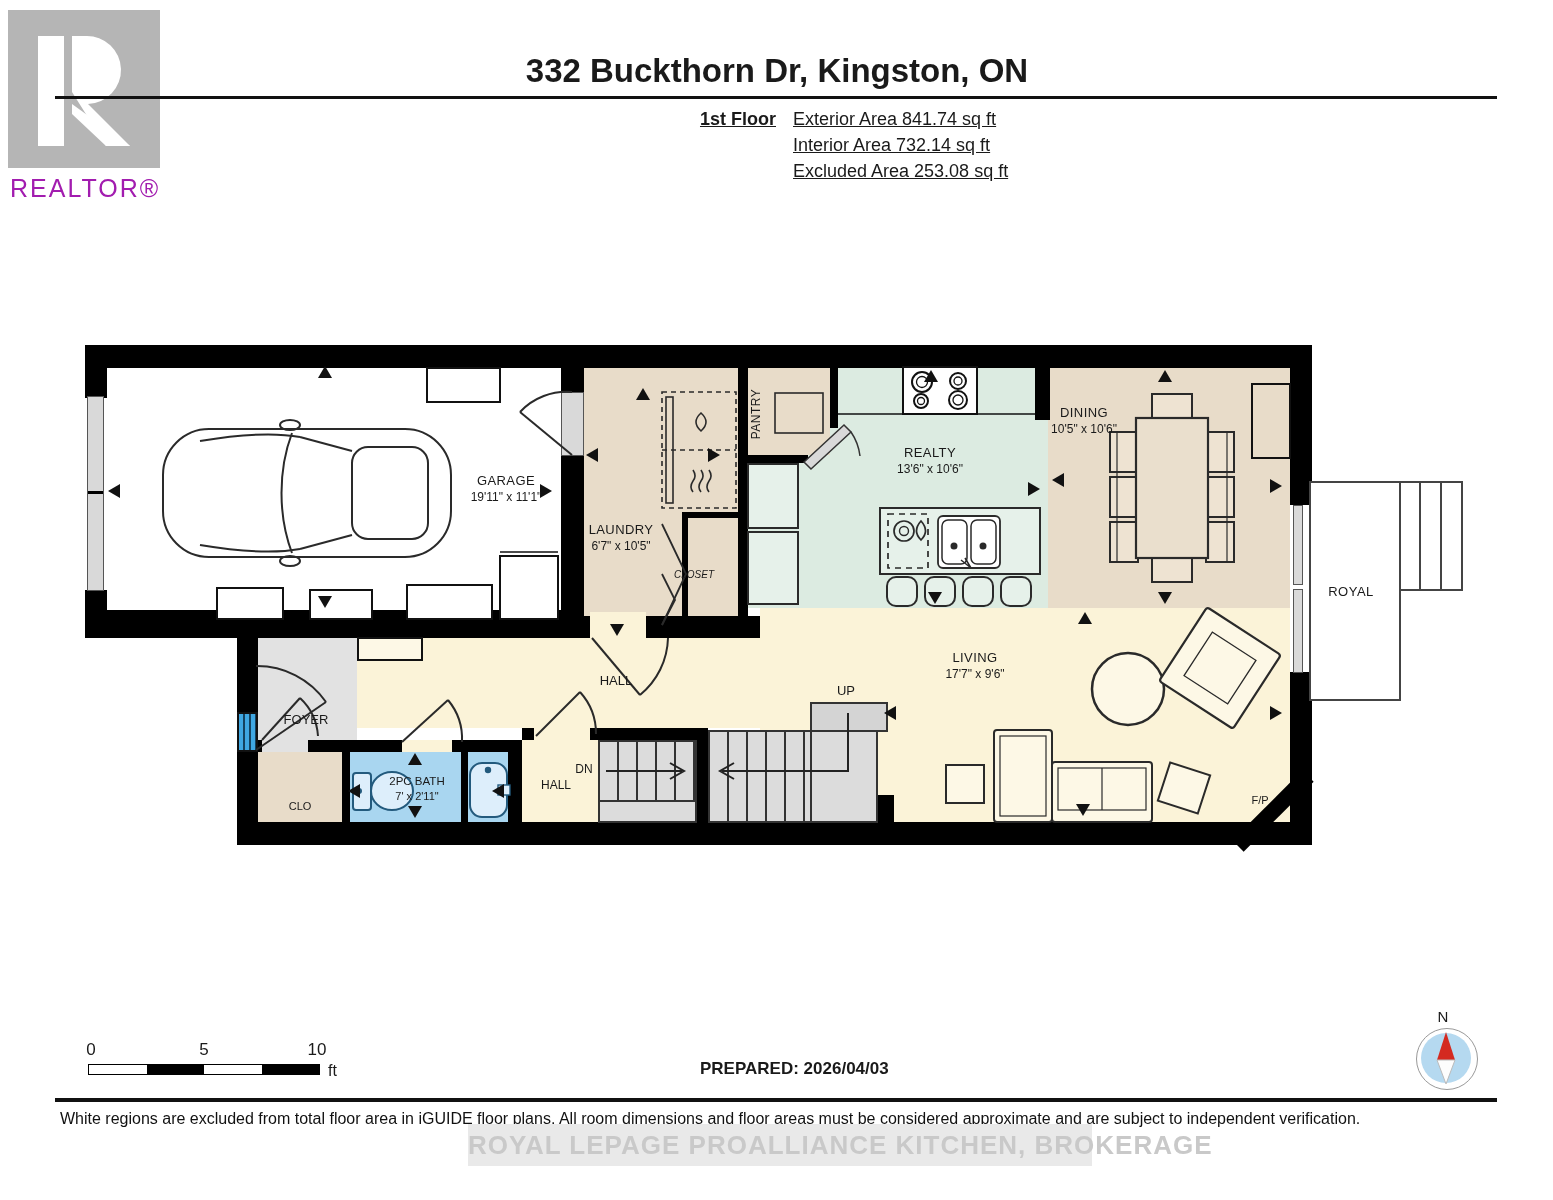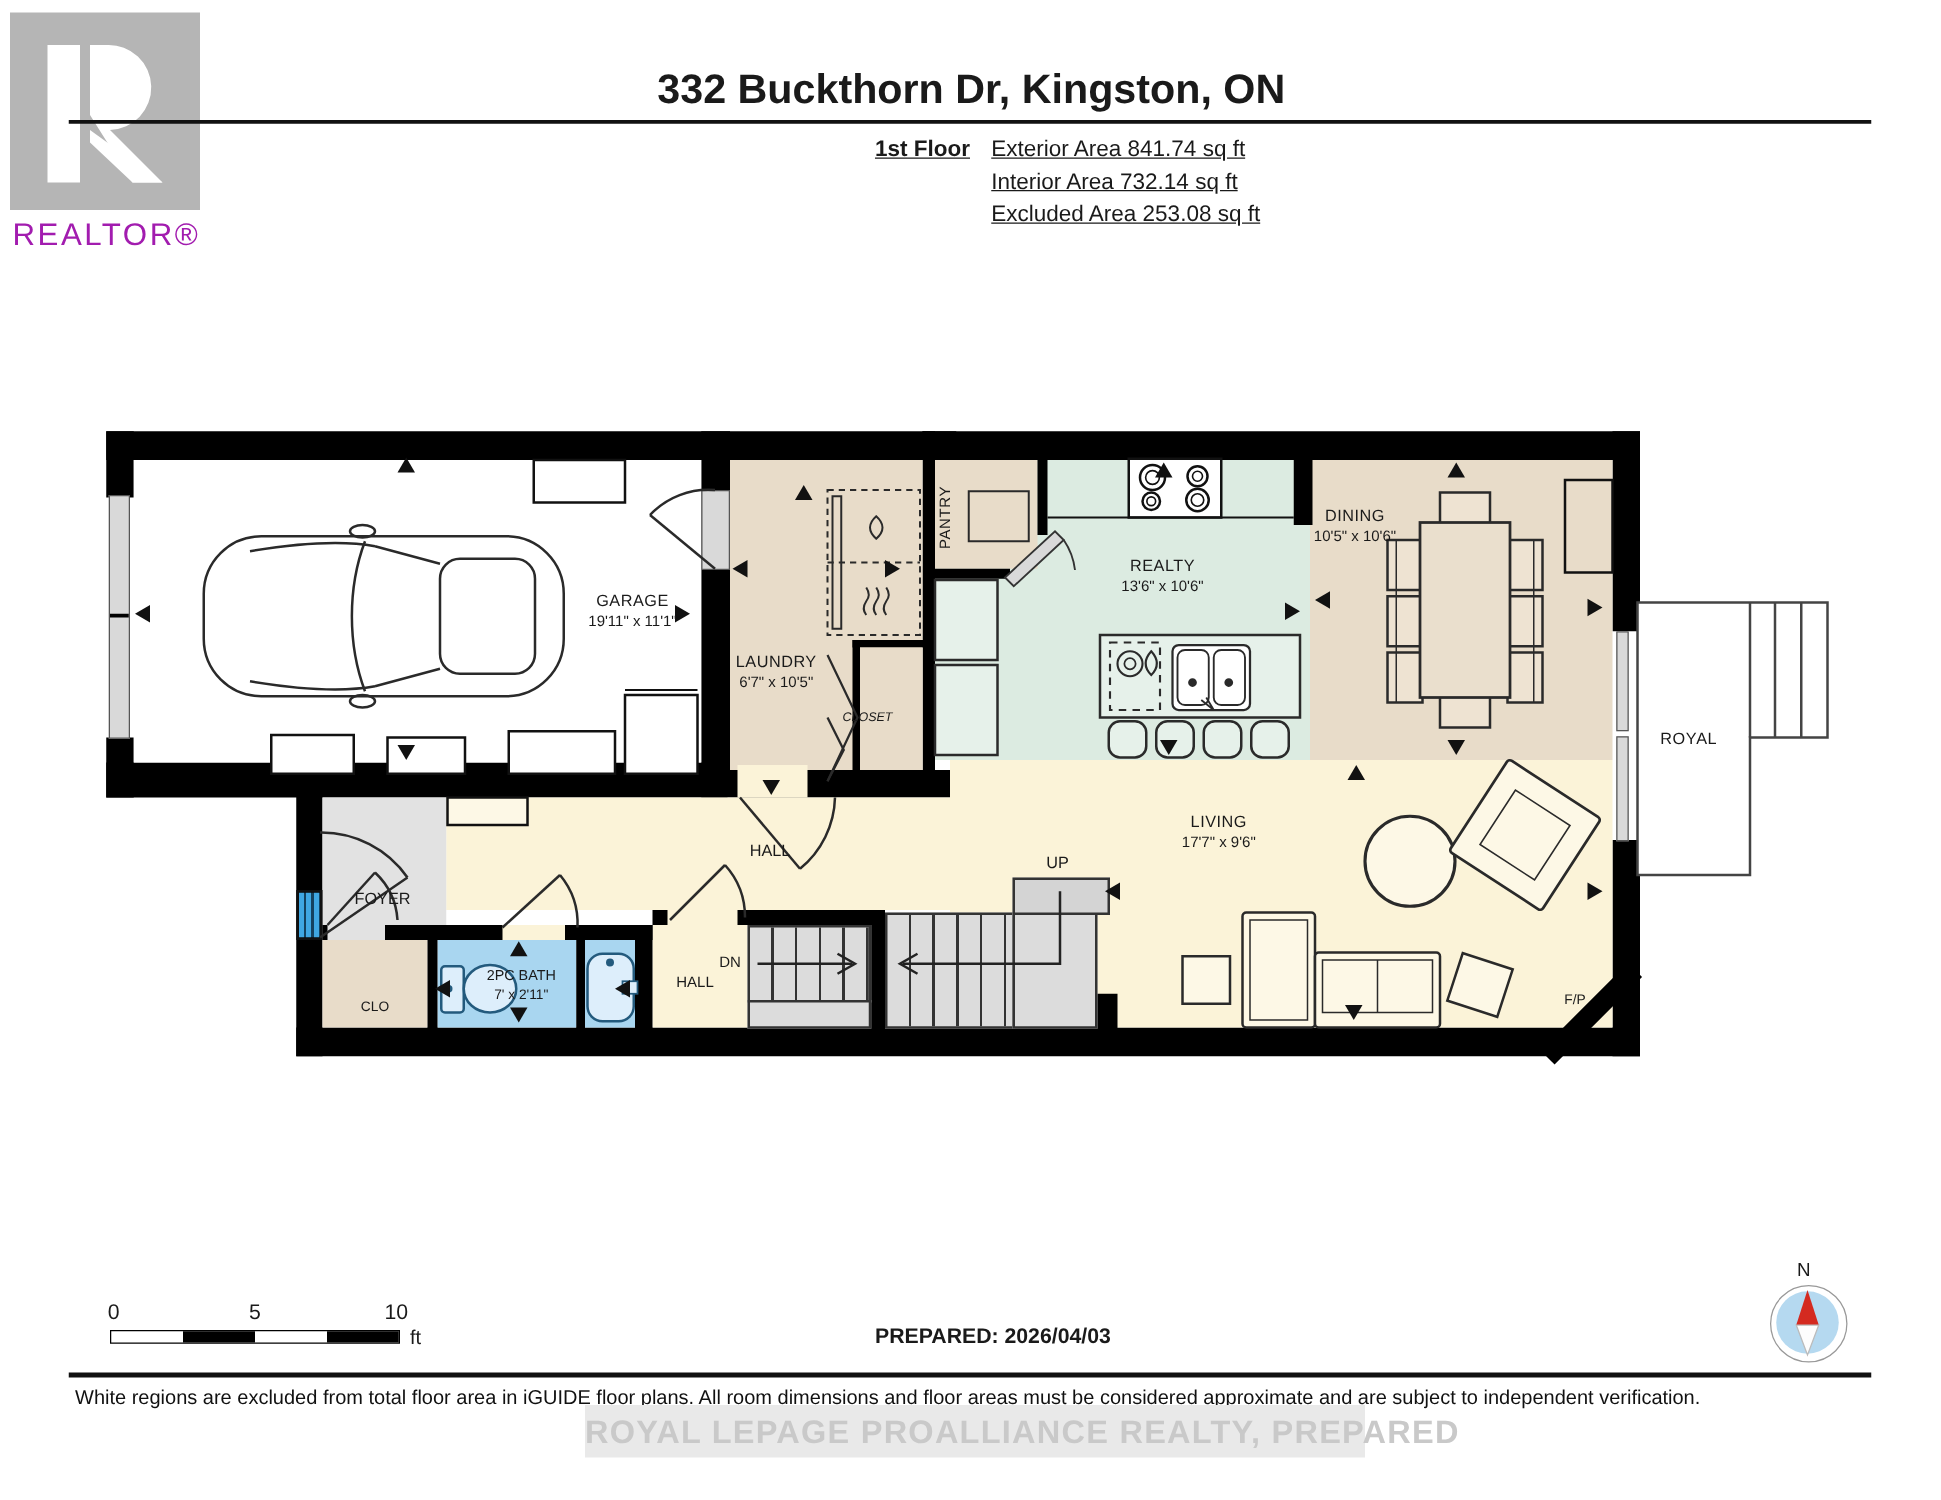--- a/index.html
+++ b/index.html
@@ -349,15 +349,15 @@
   <div id="compass-ring"></div>
   <div id="compass-inner"></div>
   <svg class="abs" width="40" height="56" style="left:1426px;top:1030px;">
     <polygon points="20,2 11,30 29,30" fill="#d42a20"></polygon>
     <polygon points="11,30 29,30 20,54" fill="#fdfdfd" stroke="#bbb" stroke-width="1"></polygon>
   </svg>
   <div id="compass-n">N</div>
 
   <div class="hline" style="left:55px;top:1098px;width:1442px;height:4px;"></div>
   <div id="disclaimer">White regions are excluded from total floor area in iGUIDE floor plans. All room dimensions and floor areas must be considered approximate and are subject to independent verification.</div>
-  <div id="watermark">ROYAL LEPAGE PROALLIANCE REALTY, PREPARED</div>
+  <div id="watermark">ROYAL LEPAGE PROALLIANCE KITCHEN, BROKERAGE</div>
 
 </div>
 
 </body></html>

